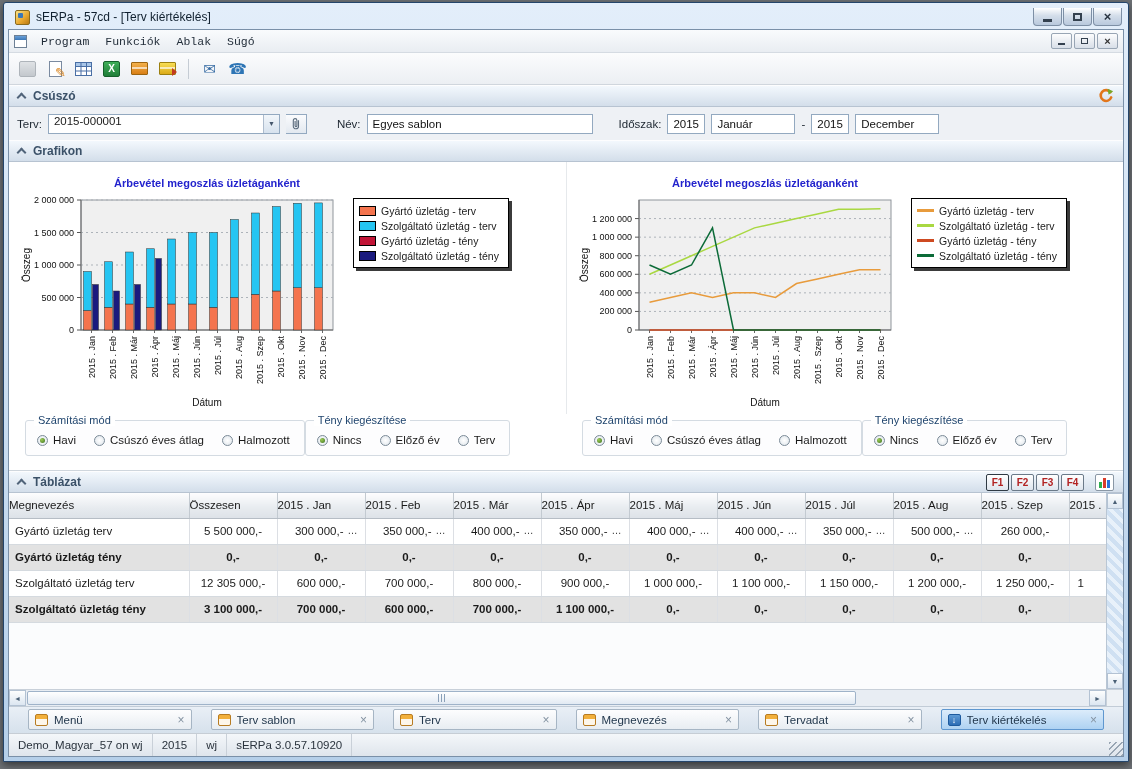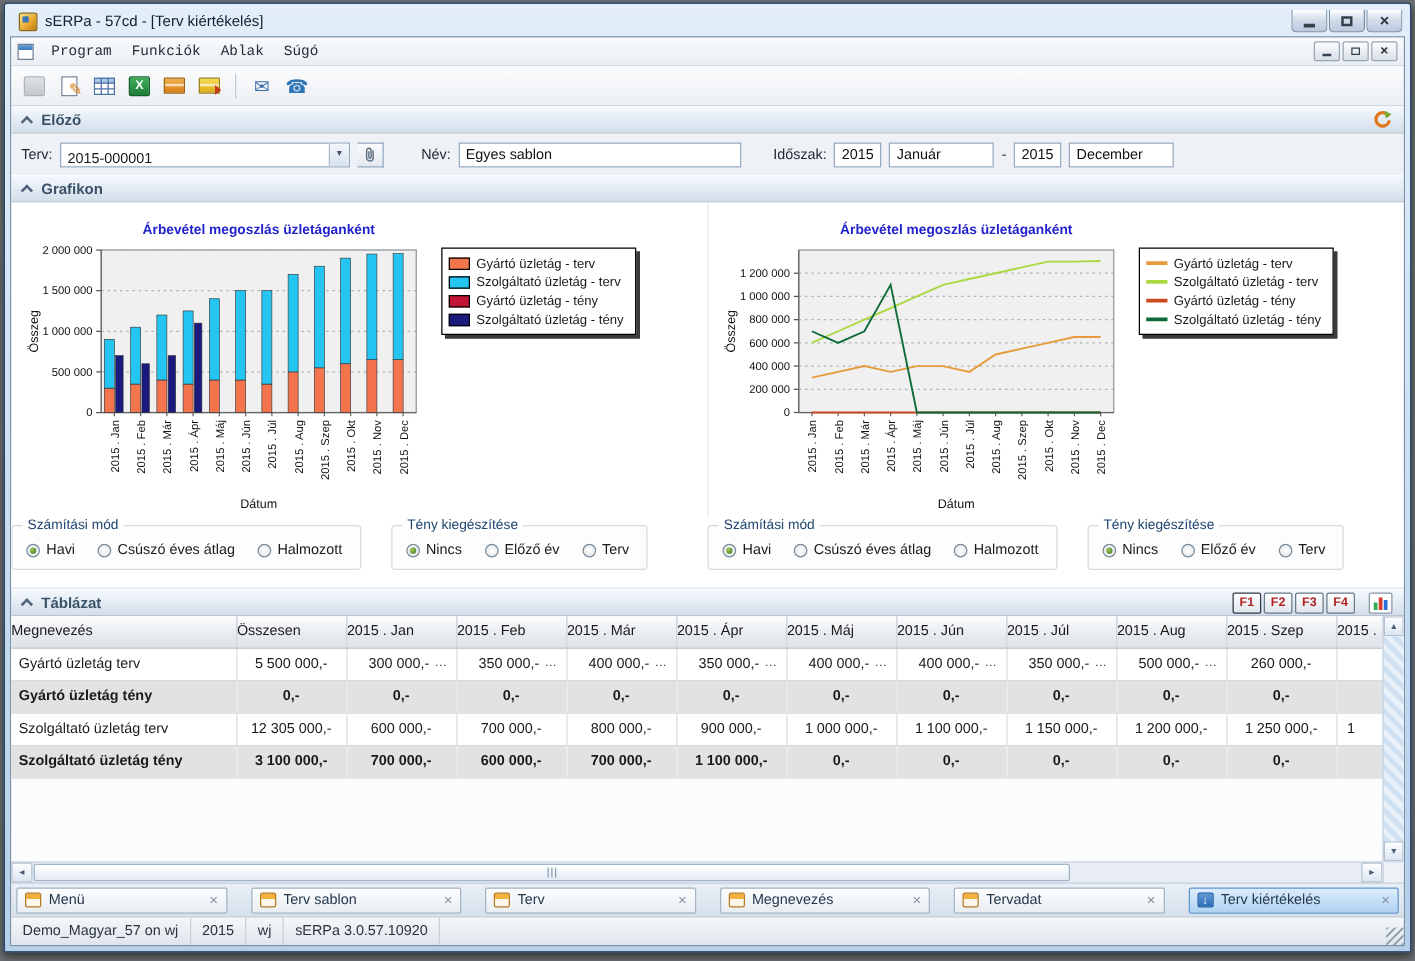--- a/index.html
+++ b/index.html
@@ -53,40 +53,40 @@
 
   .section-header { height:22px; background:linear-gradient(#f3f8fd,#d3deea); border-top:1px solid #fdfdfe; border-bottom:1px solid #b7c3d1;
     display:flex; align-items:center; padding:0 9px; gap:8px; flex-shrink:0; }
   .section-title { font-weight:bold; font-size:12px; color:#3b5168; }
   .chev { width:7px; height:7px; border-left:2px solid #51647a; border-top:2px solid #51647a; transform:rotate(45deg); margin-top:3px; }
   .header-spacer { flex:1; }
 
   .filter-row { height:33px; display:flex; align-items:center; padding:0 8px; gap:6px; background:#eef1f5; flex-shrink:0; }
   .lbl { font-size:11.5px; color:#1c2630; white-space:nowrap; }
   .input-box { height:20px; border:1px solid #93a9c0; background:#fff; font-family:inherit; font-size:11.5px; padding:0 5px; color:#111; }
-  .combo { height:20px; width:232px; border:1px solid #93a9c0; background:#fff; display:flex; align-items:flex-end; }
+  .combo { height:20px; width:232px; border:1px solid #93a9c0; background:#fff; display:flex; align-items:flex-start; }
   .combo-text { padding:0 5px; flex:1; font-size:11.5px; }
   .combo-arrow { width:16px; height:18px; background:linear-gradient(#f2f6fa,#d7e2ee); border-left:1px solid #aebccd;
     display:flex; align-items:center; justify-content:center; font-size:7px; color:#44566b; }
   .clip-btn { width:21px; height:20px; border:1px solid #93a9c0; border-left:none; background:linear-gradient(#fafbfd,#e3e9f0);
     display:flex; align-items:center; justify-content:center; }
 
   .charts-section { background:#fff; border-bottom:1px solid #cfd6dd; flex-shrink:0; }
   .charts-row { display:flex; }
   .chart-panel { width:50%; display:flex; padding:12px 0 0 10px; }
   .chart-panel.right { border-left:1px solid #e6e9ec; }
   svg text { font-family:"Liberation Sans","DejaVu Sans",sans-serif; }
   .legend { border:1px solid #000; background:#fff; box-shadow:3px 3px 0 rgba(25,25,25,.85);
     padding:4px 9px 4px 5px; margin-top:24px; margin-left:4px; align-self:flex-start; }
   .legend-item { display:flex; align-items:center; gap:5px; padding:1.5px 0; font-size:10.5px; white-space:nowrap; }
   .swatch-box { width:17px; height:10px; border:1px solid #000; flex-shrink:0; }
   .swatch-line { width:17px; height:3px; flex-shrink:0; }
 
   .radio-row { display:flex; background:#fff; padding:6px 0 14px; }
-  .radio-half { width:50%; display:flex; gap:24px; }
+  .radio-half { width:50%; display:flex; padding-left:16px; }
   .groupbox { position:relative; border:1px solid #d4dbe2; border-radius:3px; padding:13px 14px 9px 11px; display:flex; gap:18px; align-items:center; background:#fdfdfe; }
   .groupbox-title { position:absolute; top:-7px; left:8px; background:#fff; padding:0 4px; font-size:11px; color:#20456e; }
   .radio { display:flex; align-items:center; gap:5px; font-size:11.5px; white-space:nowrap; }
   .radio-circle { width:11px; height:11px; border-radius:50%; border:1px solid #7b8a97; background:radial-gradient(#ffffff,#dde4ea); position:relative; flex-shrink:0; }
   .radio-circle.sel::after { content:""; position:absolute; inset:2px; border-radius:50%; background:radial-gradient(circle at 35% 35%,#9ccb55,#3c711f); }
 
   .fbtn { width:23px; height:17px; border:1px solid #6b7a89; border-radius:2px; background:linear-gradient(#ffffff,#dfe6ee);
     color:#b22222; font-weight:bold; font-size:10px; display:flex; align-items:center; justify-content:center; }
   .fbtn.first { border-color:#2f3a44; }
   .pivot-icon { width:19px; height:17px; border:1px solid #8a97a5; border-radius:2px; background:#fff; display:flex; align-items:flex-end; justify-content:center; gap:1px; padding:2px; margin-left:3px; }
@@ -116,21 +116,21 @@
   .hscroll { height:17px; background:#e8edf3; border-top:1px solid #c8d0d9; display:flex; align-items:stretch; flex-shrink:0; }
   .hs-btn { width:17px; display:flex; align-items:center; justify-content:center; font-size:7px; color:#4a6076;
     background:linear-gradient(#fdfefe,#dce6f1); border:1px solid #b3c2d3; }
   .hs-track { flex:1; display:flex; align-items:stretch; }
   .hs-thumb { width:78%; margin:1px 0 1px 1px; background:linear-gradient(#ffffff,#e2eaf3); border:1px solid #9fb3c9; border-radius:2px;
     display:flex; align-items:center; justify-content:center; }
   .grip { display:flex; gap:2px; }
   .grip i { width:1px; height:8px; background:#8aa0b8; display:block; }
   .hs-corner { width:17px; background:#eef2f6; border-left:1px solid #c8d0d9; }
 
-  .tabbar { height:27px; background:linear-gradient(#e9eff6,#d6e1ec); border-top:1px solid #c2ccd7; display:flex; align-items:center; padding:2px 4px; gap:19px; flex-shrink:0; }
+  .tabbar { height:27px; background:linear-gradient(#e9eff6,#d6e1ec); border-top:1px solid #c2ccd7; display:flex; align-items:flex-start; padding:2px 19px; gap:19px; flex-shrink:0; }
   .tab { width:182px; height:21px; border:1px solid #a6b5c4; border-radius:2px; background:linear-gradient(#fdfdfe,#e8edf2);
     display:flex; align-items:center; padding:0 6px; gap:6px; }
   .tab.active { border-color:#5f97cf; background:linear-gradient(#dcecfb,#aed2f2); }
   .tab-icon { width:13px; height:12px; border:1px solid #b77b22; border-radius:2px; background:linear-gradient(#f2b03c 0 40%,#fdf6ea 40%); flex-shrink:0; }
   .tab-icon.blue { border-color:#1d5a9e; background:linear-gradient(#5f9bd5,#2d6db5); color:#fff; font-size:9px; font-weight:bold;
     display:flex; align-items:center; justify-content:center; }
   .tab-label { font-size:11.5px; color:#23384d; flex:1; overflow:hidden; white-space:nowrap; }
   .tab-close { color:#8493a2; font-size:12px; line-height:1; }
 
   .statusbar { height:23px; background:linear-gradient(#f4f7fa,#dfe5ec); border-top:1px solid #c6cdd5; display:flex; align-items:center; font-size:11.5px; color:#2a333d; flex-shrink:0; }
@@ -212,21 +212,21 @@
       <div class="tb-icon">
           <span class="ic-mail">✉</span>
         </div>
       <div class="tb-icon">
           <span class="ic-phone">☎</span>
         </div>
     </div>
 
     <div class="section-header">
       <span class="chev"></span>
-      <span class="section-title">Előző</span>
+      <span class="section-title">Csúszó</span>
       <span class="header-spacer"></span>
       <svg width="16" height="16" viewBox="0 0 16 16">
         <path d="M13.2 9.4 A5.4 5.4 0 1 1 12.4 4.2" fill="none" stroke="#e2761b" stroke-width="2.6" stroke-linecap="round"></path>
         <path d="M9.6 0.8 L15.2 3.2 L10.6 6.8 Z" fill="#76a829"></path>
       </svg>
     </div>
 
     <div class="filter-row">
       <span class="lbl">Terv:</span>
       <div class="combo">

